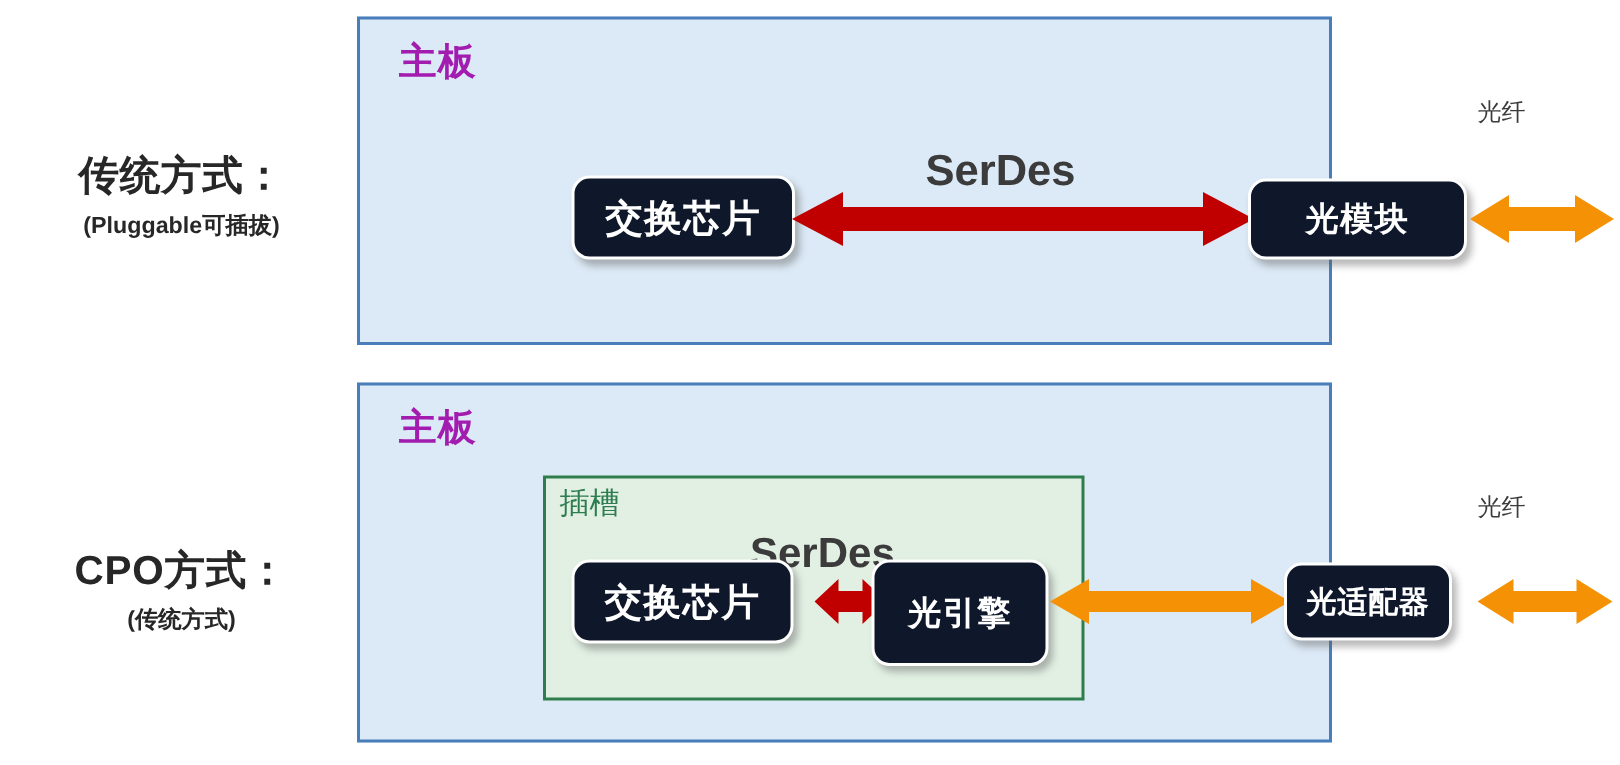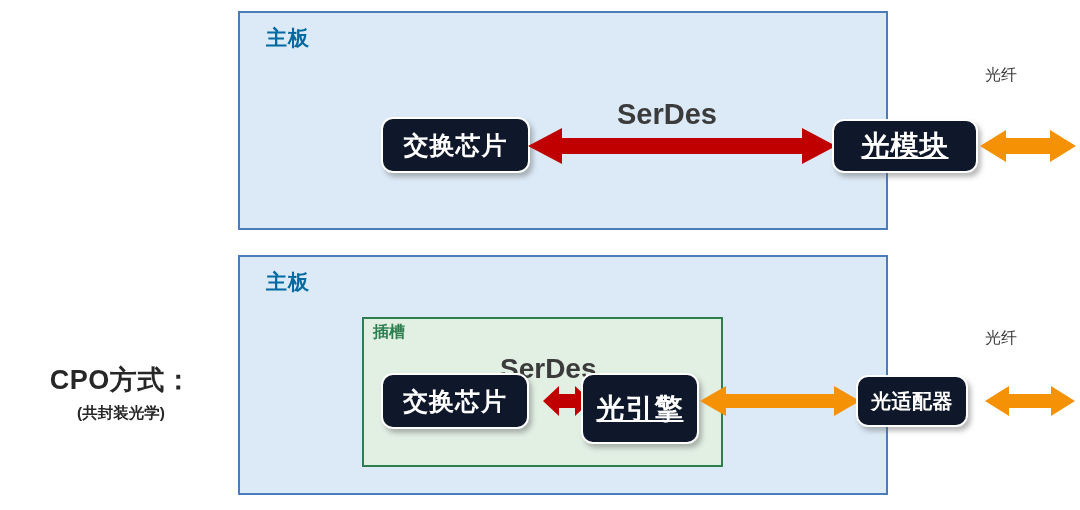--- a/index.html
+++ b/index.html
@@ -34,59 +34,59 @@
 
   
   .board{
     position:absolute;
     background:#dceaf7;
     border:2.5px solid #4a7ebb;
     box-sizing:border-box;
   }
   .board-title{
     position:absolute;
-    color:#0369a1;
-    font-size:21px;
+    color:#a21caf;
+    font-size:25px;
     font-weight:bold;
     letter-spacing:1px;
     white-space:nowrap;
   }
 
   
   .slot{
     position:absolute;
     background:#e2f0e4;
     border:2px solid #2e7d4f;
     box-sizing:border-box;
   }
   .slot-title{
     position:absolute;
     color:#2e7d4f;
-    font-size:16px;
-    font-weight:bold;
+    font-size:20px;
+    font-weight:normal;
     white-space:nowrap;
   }
 
   
   .chip{
     position:absolute;
     background:#0f172a;
     border:2.5px solid #ffffff;
     border-radius:12px;
     box-sizing:border-box;
     color:#ffffff;
     font-weight:bold;
     display:flex;
     align-items:center;
     justify-content:center;
     box-shadow:3px 4px 5px rgba(90,90,90,0.42);
     white-space:nowrap;
   }
   .chip.lg{font-size:25px;letter-spacing:1px;}
-  .chip.md{font-size:28px;letter-spacing:1px;text-decoration:underline;}
+  .chip.md{font-size:22px;letter-spacing:1px;}
   .chip.sm{font-size:20px;letter-spacing:0.5px;}
 
   
   .serdes{
     position:absolute;
     color:#3b3b3b;
     font-weight:bold;
     white-space:nowrap;
     margin-top:28px;
   }
@@ -100,20 +100,24 @@
 
   
   .arrow{position:absolute;}
   .arrow svg{display:block;}
 </style>
 </head>
 <body>
 
 <div class="stage">
 
+  <div class="row-label" style="left:10px;top:102px;width:222px;">
+    <div class="title">传统方式：</div>
+    <div class="sub">(Pluggable可插拔)</div>
+  </div>
 
   <div class="board" style="left:238px;top:11px;width:650px;height:219px;"></div>
 
   <div class="board-title" style="left:266px;top:24px;">主板</div>
 
   <div class="serdes" style="left:617px;top:70px;font-size:29px;">SerDes</div>
 
   <div class="chip lg" style="left:381px;top:117px;width:149px;height:56px;">交换芯片</div>
 
   <div class="arrow" style="left:528px;top:126px;width:308px;height:40px;">
@@ -127,21 +131,21 @@
   <div class="arrow" style="left:980px;top:128px;width:96px;height:36px;">
     <svg width="96" height="36" viewBox="0 0 96 36">
       <polygon points="0,18 26,2 26,10 70,10 70,2 96,18 70,34 70,26 26,26 26,34" fill="#f59105"></polygon>
     </svg>
   </div>
 
   <div class="fiber" style="left:985px;top:65px;">光纤</div>
 
   <div class="row-label" style="left:10px;top:333px;width:222px;margin-top:32px;">
     <div class="title">CPO方式：</div>
-    <div class="sub">(共封装光学)</div>
+    <div class="sub">(传统方式)</div>
   </div>
 
   <div class="board" style="left:238px;top:255px;width:650px;height:240px;"></div>
 
   <div class="board-title" style="left:266px;top:268px;">主板</div>
 
   <div class="slot" style="left:362px;top:317px;width:361px;height:150px;"></div>
 
   <div class="slot-title" style="left:373px;top:322px;">插槽</div>
 

